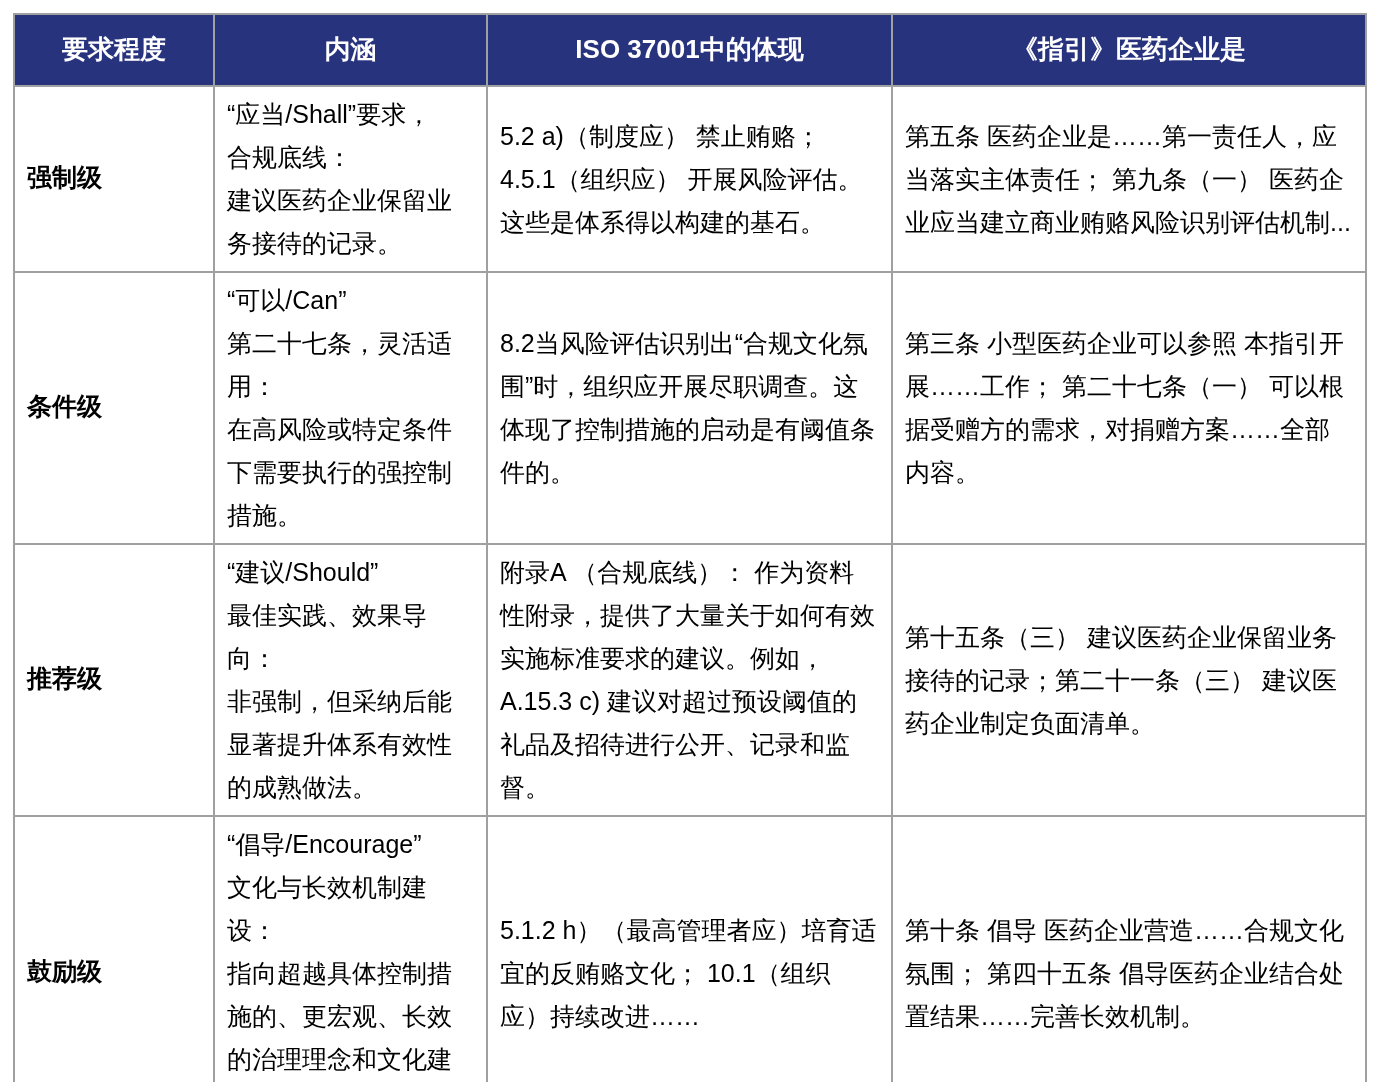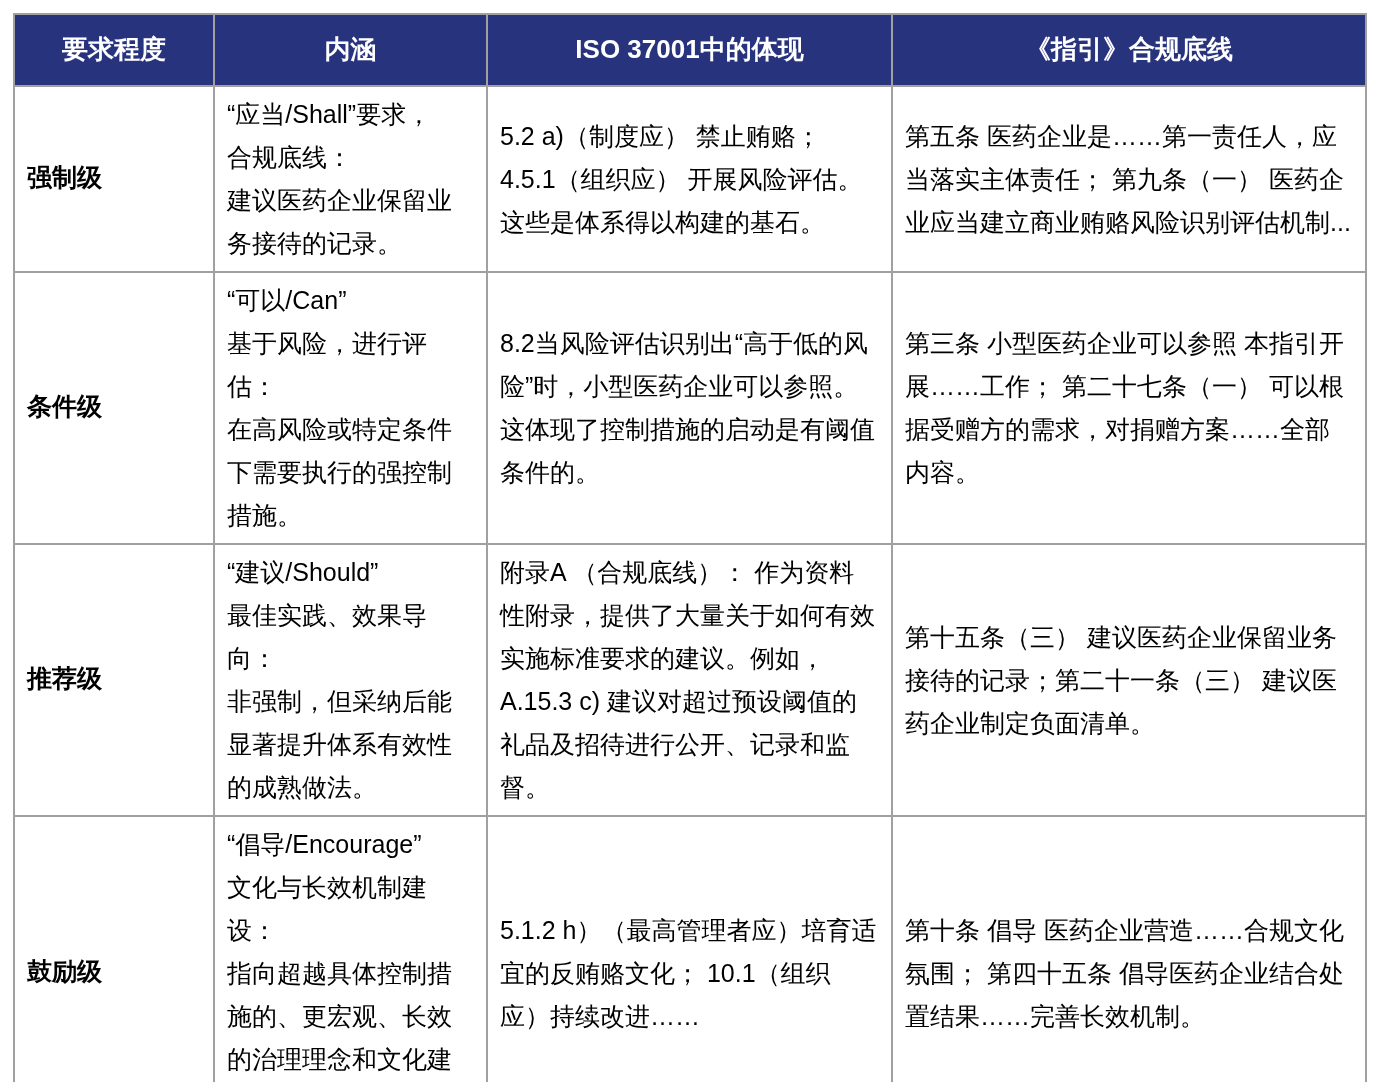--- a/index.html
+++ b/index.html
@@ -69,38 +69,38 @@
       <col class="c-level">
       <col class="c-conn">
       <col class="c-iso">
       <col class="c-guideline">
     </colgroup>
     <thead>
       <tr>
         <th>要求程度</th>
         <th>内涵</th>
         <th>ISO 37001中的体现</th>
-        <th>《指引》合规底线</th>
+        <th>《指引》医药企业是</th>
       </tr>
     </thead>
     <tbody>
       <tr class="r0">
         <td class="level-cell">强制级</td>
         <td class="connotation-cell">“应当/Shall”要求，
 合规底线：
 建议医药企业保留业务接待的记录。</td>
         <td class="iso-cell">5.2 a)（制度应） 禁止贿赂； 4.5.1（组织应） 开展风险评估。这些是体系得以构建的基石。</td>
         <td class="guideline-cell">第五条 医药企业是……第一责任人，应当落实主体责任； 第九条（一） 医药企业应当建立商业贿赂风险识别评估机制...</td>
       </tr>
       <tr class="r1">
         <td class="level-cell">条件级</td>
         <td class="connotation-cell">“可以/Can”
-基于风险，进行评估：
+第二十七条，灵活适用：
 在高风险或特定条件下需要执行的强控制措施。</td>
-        <td class="iso-cell">8.2当风险评估识别出“高于低的风险”时，小型医药企业可以参照。这体现了控制措施的启动是有阈值条件的。</td>
+        <td class="iso-cell">8.2当风险评估识别出“合规文化氛围”时，组织应开展尽职调查。这体现了控制措施的启动是有阈值条件的。</td>
         <td class="guideline-cell">第三条 小型医药企业可以参照 本指引开展……工作； 第二十七条（一） 可以根据受赠方的需求，对捐赠方案……全部内容。</td>
       </tr>
       <tr class="r2">
         <td class="level-cell">推荐级</td>
         <td class="connotation-cell">“建议/Should”
 最佳实践、效果导向：
 非强制，但采纳后能显著提升体系有效性的成熟做法。</td>
         <td class="iso-cell">附录A （合规底线）： 作为资料性附录，提供了大量关于如何有效实施标准要求的建议。例如，A.15.3 c) 建议对超过预设阈值的礼品及招待进行公开、记录和监督。</td>
         <td class="guideline-cell">第十五条（三） 建议医药企业保留业务接待的记录；第二十一条（三） 建议医药企业制定负面清单。</td>
       </tr>

